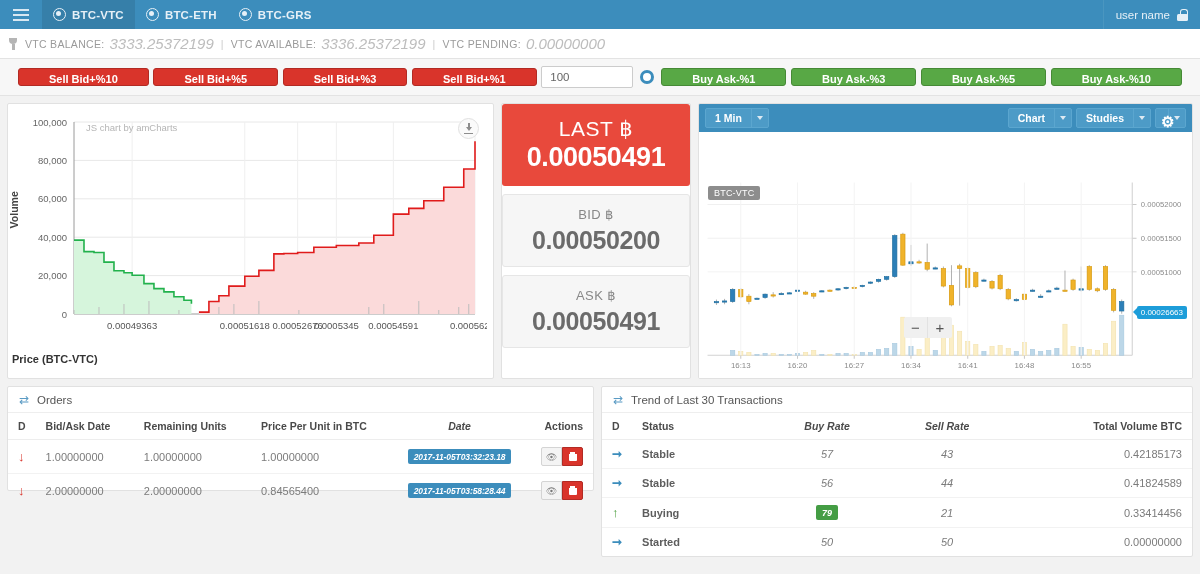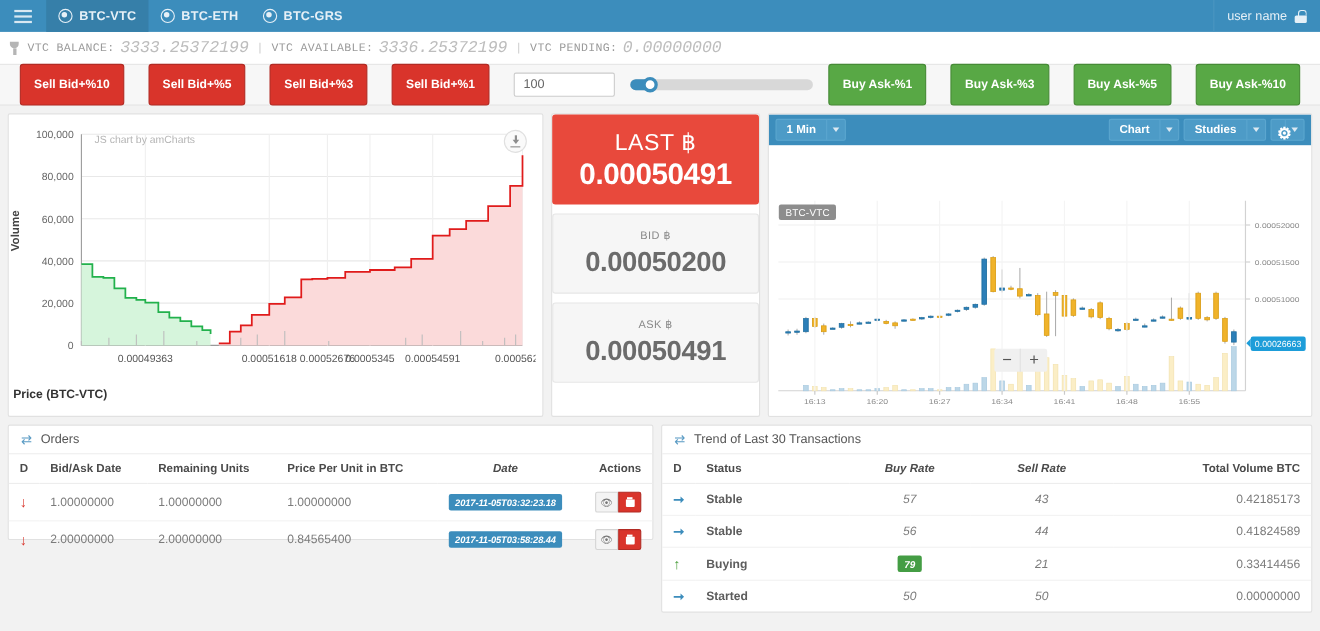--- a/index.html
+++ b/index.html
@@ -57,21 +57,21 @@
     content: ""; position: absolute; top: 0; left: 2.5px;
     width: 6px; height: 6px; border: 1.6px solid #e6f0f7;
     border-bottom: none; border-radius: 3px 3px 0 0;
   }
 
   
   .balance-bar {
     height: 30px; background: #fff; border-bottom: 1px solid #e3e3e3;
     display: flex; align-items: center; padding: 0 8px; gap: 5px;
     font-size: 10.5px; color: #9a9a9a;
-    text-transform: uppercase; letter-spacing: .3px; font-family: Liberation Mono, monospace;
+    text-transform: uppercase; letter-spacing: .3px;
   }
   .bal-ico {
     width: 10px; height: 12px; position: relative; margin-right: 2px;
   }
   .bal-ico::before {
     content: ""; position: absolute; top: 0; left: 1px; width: 8px; height: 6px;
     background: #b5b5b5; border-radius: 0 0 4px 4px;
   }
   .bal-ico::after {
     content: ""; position: absolute; bottom: 0; left: 3.5px;
@@ -83,23 +83,23 @@
     text-transform: none; letter-spacing: 0; font-weight: normal;
   }
   .bal-sep { color: #ccc; margin: 0 2px; }
 
   
   .action-bar {
     height: 37px; background: #f7f7f7; border-bottom: 1px solid #e3e3e3;
     display: flex; align-items: center; padding: 0 13px;
   }
   .btn {
-    height: 38px; border-radius: 3px; border: 1px solid;
+    height: 18px; border-radius: 3px; border: 1px solid;
     color: #fff; font-size: 11px; font-weight: bold;
-    padding: 0 12px; cursor: pointer; line-height: 20px;
+    padding: 0 30px; cursor: pointer; line-height: 20px;
     white-space: nowrap; font-family: inherit;
   }
   .btn-sell { background: #d9342b; border-color: #b22b24; }
   .btn-buy  { background: #58a845; border-color: #468a36; }
   .qty-input {
     width: 92px; height: 22px; border: 1px solid #ccc; border-radius: 2px;
     background: #fff; padding: 0 8px; font-size: 11.5px; color: #666;
     font-family: inherit;
   }
   .slider-wrap { flex: 1; display: flex; align-items: center; padding: 0 14px; }
@@ -176,21 +176,21 @@
     background: #e8493c; color: #fff; height: 82px;
   }
   .card-last .card-title {
     font-size: 21px; letter-spacing: .5px; margin-bottom: 1px; font-weight: normal;
   }
   .card-last .card-value { font-size: 27px; font-weight: bold; letter-spacing: -.4px; }
   .card-sub {
     background: #f6f6f6; border: 1px solid #e6e6e6; height: 73px; color: #666;
   }
   .card-sub .card-title {
-    font-size: 10px; color: #888; letter-spacing: .4px; margin-bottom: 4px;
+    font-size: 13px; color: #888; letter-spacing: .4px; margin-bottom: 4px;
   }
   .card-sub .card-value {
     font-size: 25px; font-weight: bold; color: #6b6b6b; letter-spacing: -.4px;
   }
 
   
   .candle-panel {
     flex: 1; display: flex; flex-direction: column; overflow: hidden; padding: 0; gap: 47px;
   }
   .candle-toolbar {

